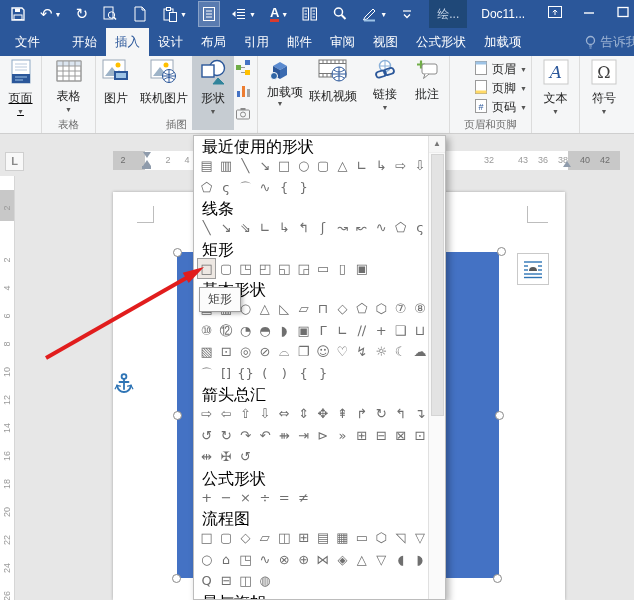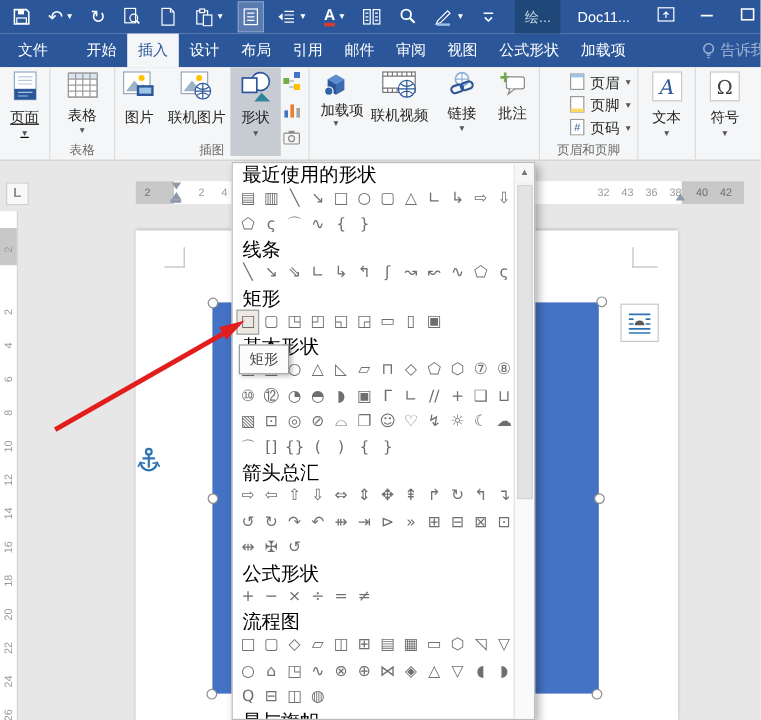--- a/index.html
+++ b/index.html
@@ -368,21 +368,21 @@
 
   <div id="docarea">
     <div id="tabsel">L</div>
     <div id="hruler">
       <div class="hr-grey" style="left:0;width:32px;"></div>
       <div class="hr-grey" style="left:455px;width:52px;"></div>
       <div id="h-nums">
           <span class="rnum grey" style="left: 10px;">2</span>
           <span class="rnum" style="left: 55px;">2</span>
           <span class="rnum" style="left: 74px;">4</span>
-          <span class="rnum" style="left: 390px;">32</span>
+          <span class="rnum" style="left: 376px;">32</span>
           <span class="rnum" style="left: 410px;">43</span>
           <span class="rnum" style="left: 430px;">36</span>
           <span class="rnum" style="left: 450px;">38</span>
           <span class="rnum grey" style="left: 472px;">40</span>
           <span class="rnum grey" style="left: 492px;">42</span>
         </div>
       <div class="tri-down" style="left:30px;top:1px;"></div>
       <div class="tri-up" style="left:30px;top:9px;"></div>
       <div style="position:absolute;left:29px;top:15px;width:9px;height:3px;background:#8f9bab;"></div>
       <div class="tri-up" style="left:450px;top:10px;"></div>

